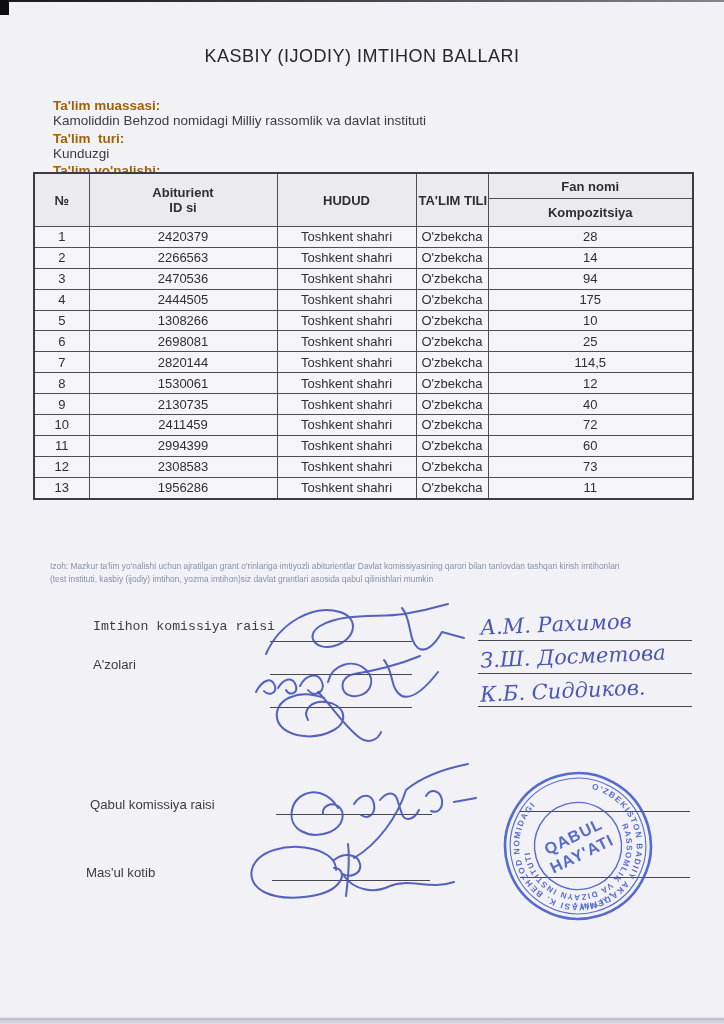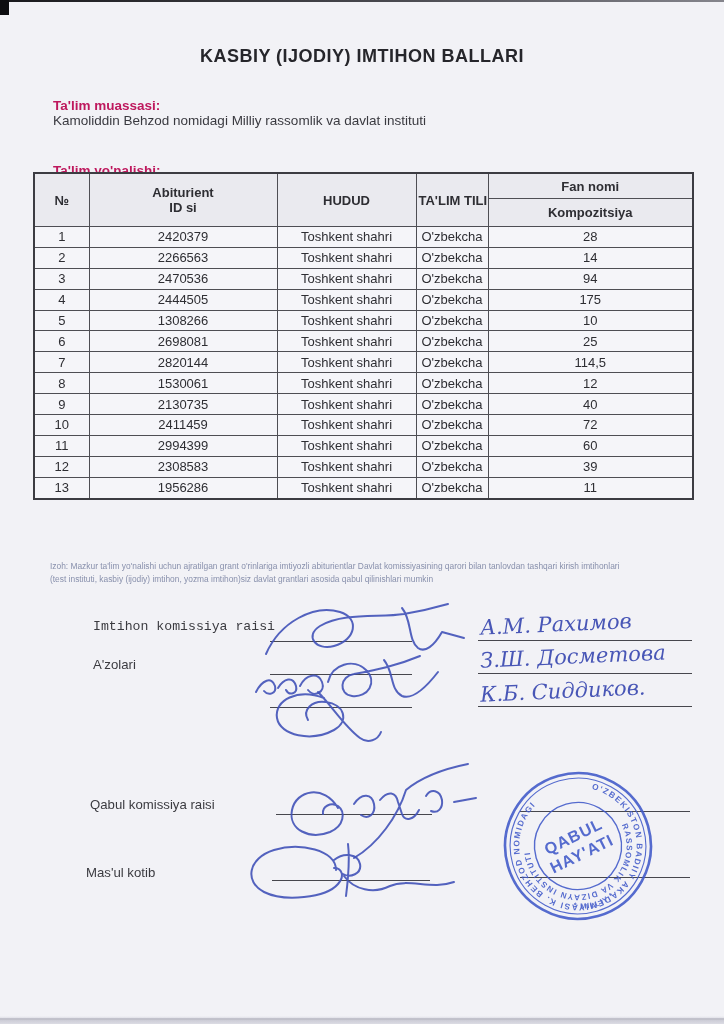--- a/index.html
+++ b/index.html
@@ -10,23 +10,23 @@
   }
   
   .artifact-top-line{position:absolute;top:0;left:0;width:100%;height:2px;
     background:linear-gradient(to right,#19191c,#4a4a50 55%,#85858c);}
   .artifact-corner{position:absolute;top:0;left:0;width:9px;height:15px;background:#0d0d10;}
   .artifact-bottom{position:absolute;bottom:0;left:0;width:100%;height:8px;
     background:linear-gradient(to bottom,rgba(205,205,215,0),#cdcdd7 55%,#dcdce4);}
   .artifact-bottom-line{position:absolute;bottom:4px;left:0;width:100%;height:2px;background:#bcbcc6;opacity:.8;}
 
   .doc-title{position:absolute;top:46px;left:0;width:100%;text-align:center;
-    font-size:18px;font-weight:bold;letter-spacing:.5px;color:#26262b;}
+    font-size:18px;font-weight:normal;letter-spacing:.5px;color:#26262b;}
   .field-row{position:absolute;left:38px;font-size:13.5px;white-space:pre;}
-  .field-row .lbl{font-weight:bold;color:#be185d;text-align:right;}
+  .field-row .lbl{font-weight:bold;color:#a16207;text-align:right;}
   .field-row .val{color:#3a3a40;}
   .f1{top:83px}.f2{top:116px}.f3{top:148px}
 
   table.score{
     position:absolute;left:33px;top:172px;width:659px;
     border-collapse:collapse;table-layout:fixed;
     font-size:13px;color:#2e2e33;
   }
   table.score th,table.score td{
     border:1px solid #4e4e54;text-align:center;vertical-align:middle;
@@ -90,20 +90,24 @@
   <div class="artifact-top-line"></div>
   <div class="artifact-corner"></div>
   <div class="artifact-bottom"></div>
   <div class="artifact-bottom-line"></div>
 
   <div class="doc-title">KASBIY (IJODIY)  IMTIHON BALLARI</div>
 
   <div class="field-row f1">
     <span class="lbl">Ta'lim muassasi:</span><span> </span>
     <span class="val">Kamoliddin Behzod nomidagi Milliy rassomlik va davlat instituti</span>
+  </div>
+  <div class="field-row f2">
+    <span class="lbl">Ta'lim  turi:</span><span> </span>
+    <span class="val">Kunduzgi</span>
   </div>
   <div class="field-row f3">
     <span class="lbl">Ta'lim yo'nalishi:</span><span> </span>
     <span class="val">5151201- Amaliy san'at: badiiy kulolchilik</span>
   </div>
 
   <table class="score">
     <colgroup>
       <col style="width:55px">
         <col style="width:188px">
@@ -202,21 +206,21 @@
           <td>2994399</td>
           <td>Toshkent shahri</td>
           <td>O'zbekcha</td>
           <td>60</td>
         </tr>
         <tr>
           <td>12</td>
           <td>2308583</td>
           <td>Toshkent shahri</td>
           <td>O'zbekcha</td>
-          <td>39</td>
+          <td>73</td>
         </tr>
         <tr>
           <td>13</td>
           <td>1956286</td>
           <td>Toshkent shahri</td>
           <td>O'zbekcha</td>
           <td>11</td>
         </tr>
       </tbody>
   </table>

